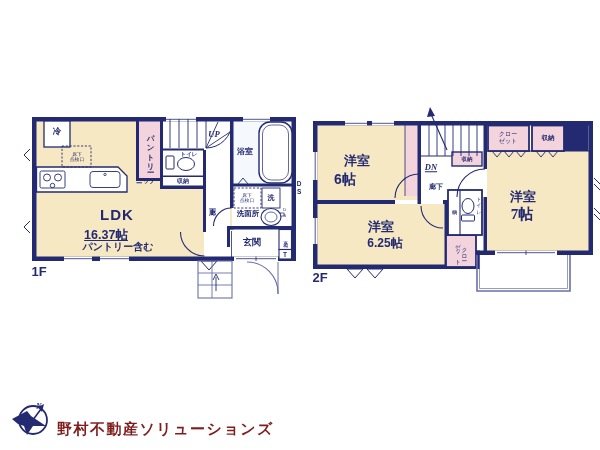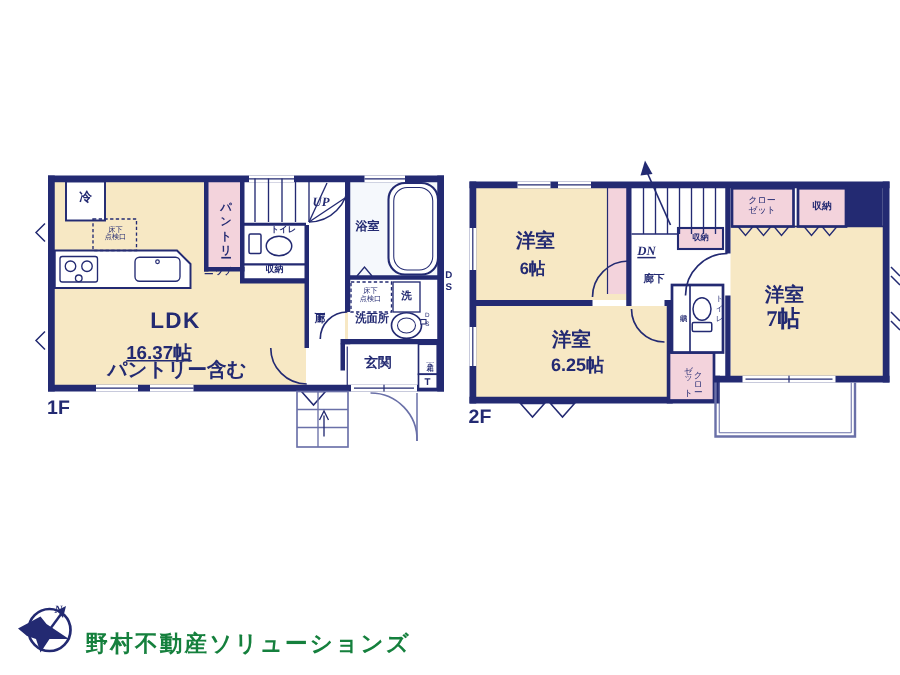--- a/index.html
+++ b/index.html
@@ -7,57 +7,57 @@
          font-family:"Liberation Sans","DejaVu Sans",sans-serif;}
   #plan-svg{position:absolute;left:0;top:0;}
   .lbl{position:absolute;color:#232a72;transform:translate(-50%,-50%);
        white-space:pre-line;text-align:center;line-height:1.12;font-weight:600;}
   .v{writing-mode:vertical-rl;text-orientation:upright;letter-spacing:1px;}
   .it{font-style:italic;font-family:"Liberation Serif","DejaVu Serif",serif;font-weight:700;}
   
   .f1-label{left:39px;top:272px;font-size:13px;font-weight:700;}
   .ldk-name{left:117px;top:215px;font-size:15px;font-weight:700;letter-spacing:1px;}
   .ldk-size{left:106px;top:235px;font-size:12.5px;text-decoration:underline;}
-  .ldk-note{left:118px;top:247px;font-size:13px;}
+  .ldk-note{left:118px;top:247px;font-size:10px;}
   .fridge{left:57px;top:132px;font-size:8.5px;}
   .hatch1{left:77px;top:157px;font-size:4.8px;font-weight:400;}
   .pantry{left:150px;top:149px;font-size:7.5px;}
   .niche{left:146px;top:181px;font-size:6.5px;}
   .up1{left:214px;top:135px;font-size:8.5px;}
   .toilet1{left:189px;top:154px;font-size:5.5px;}
   .sto1{left:183px;top:181px;font-size:6px;}
   .hall1{left:212px;top:203px;font-size:7px;}
   .bath1{left:245px;top:152px;font-size:8px;}
   .hatch2{left:247px;top:198px;font-size:4.8px;font-weight:400;}
   .washer{left:271px;top:198px;font-size:7px;}
   .washroom{left:248px;top:214px;font-size:7.5px;font-family:Liberation Mono, monospace;}
   .dsin{left:284px;top:213px;font-size:4.2px;font-weight:400;}
   .dsout{left:299px;top:188px;font-size:6.5px;}
   .genkan{left:252px;top:242px;font-size:9px;}
   .shoe{left:285px;top:239px;font-size:5px;font-weight:400;}
   .shoet{left:285px;top:255px;font-size:6.5px;}
   
   .f2-label{left:320px;top:278px;font-size:13px;font-weight:700;}
   .bed1n{left:357px;top:161px;font-size:13px;}
-  .bed1s{left:355px;top:180px;font-size:11px;}
+  .bed1s{left:345px;top:180px;font-size:14px;}
   .bed2n{left:381px;top:227px;font-size:13px;}
   .bed2s{left:385px;top:244px;font-size:12px;}
   .bed3n{left:523px;top:197px;font-size:13px;}
   .bed3s{left:522px;top:214px;font-size:15px;font-family:Liberation Serif, serif;}
   .dn2{left:431px;top:168px;font-size:8.5px;text-decoration:underline;}
   .hall2{left:436px;top:187px;font-size:7px;}
   .stost{left:467px;top:159px;font-size:5.5px;}
   .clotop{left:508px;top:138px;font-size:6px;font-weight:400;}
   .stotop{left:548px;top:138px;font-size:6.5px;}
   .stomid{left:454px;top:206px;font-size:5px;font-weight:400;}
   .toilet2{left:478px;top:203px;font-size:5px;font-weight:400;}
   .clomid{left:461px;top:251px;font-size:5.8px;font-weight:400;}
   
   .north{left:39px;top:407px;font-size:7.5px;font-weight:700;}
-  .company{position:absolute;left:57px;top:420px;transform:none;color:#15803d;
+  .company{position:absolute;left:57px;top:420px;transform:none;color:#7f1d1d;
            font-size:15px;letter-spacing:1.5px;font-weight:600;white-space:nowrap;}
 </style>
 </head>
 <body>
 
 <div id="stage">
 
 <svg id="plan-svg" width="600" height="450" viewBox="0 0 600 450">
 
   <g>

